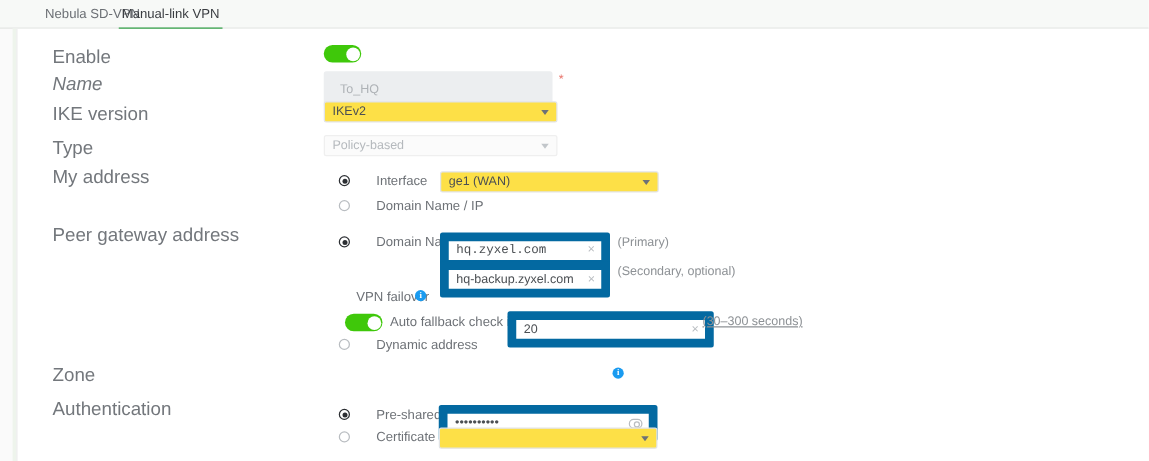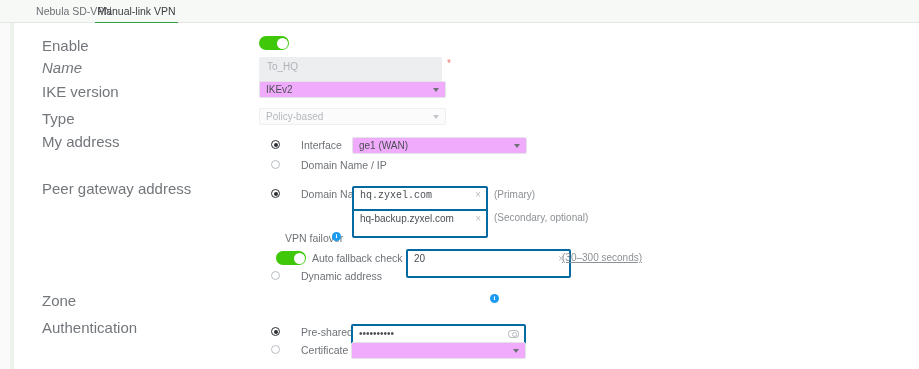--- a/index.html
+++ b/index.html
@@ -87,21 +87,21 @@
   .toggle .knob {
     position: absolute;
     right: 1.5px; top: 1.5px;
     width: 11px; height: 11px;
     border-radius: 50%;
     background: #ffffff;
   }
 
   .input {
     height: 29px;
-    border: 2px solid #0369a1;
+    border: 7px solid #0369a1;
     border-radius: 2px;
     background: #ffffff;
     font-size: 10px;
     color: #4b4f53;
     line-height: 15px;
     padding: 0 0 0 6px;
     white-space: nowrap;
     overflow: hidden;
     cursor: text;
   }
@@ -116,21 +116,21 @@
     height: 15px; line-height: 15px;
     font-size: 10px;
     color: #b9bdc1;
     cursor: pointer;
   }
 
   .select {
     height: 17px;
     border: 1px solid #e2e4e6;
     border-radius: 2px;
-    background: #f0abfc;
+    background: #fde047;
     font-size: 10px;
     color: #4b4f53;
     line-height: 15px;
     padding: 0 18px 0 6px;
     white-space: nowrap;
     overflow: hidden;
     cursor: pointer;
   }
   .select.disabled {
     background: #fbfbfb;

